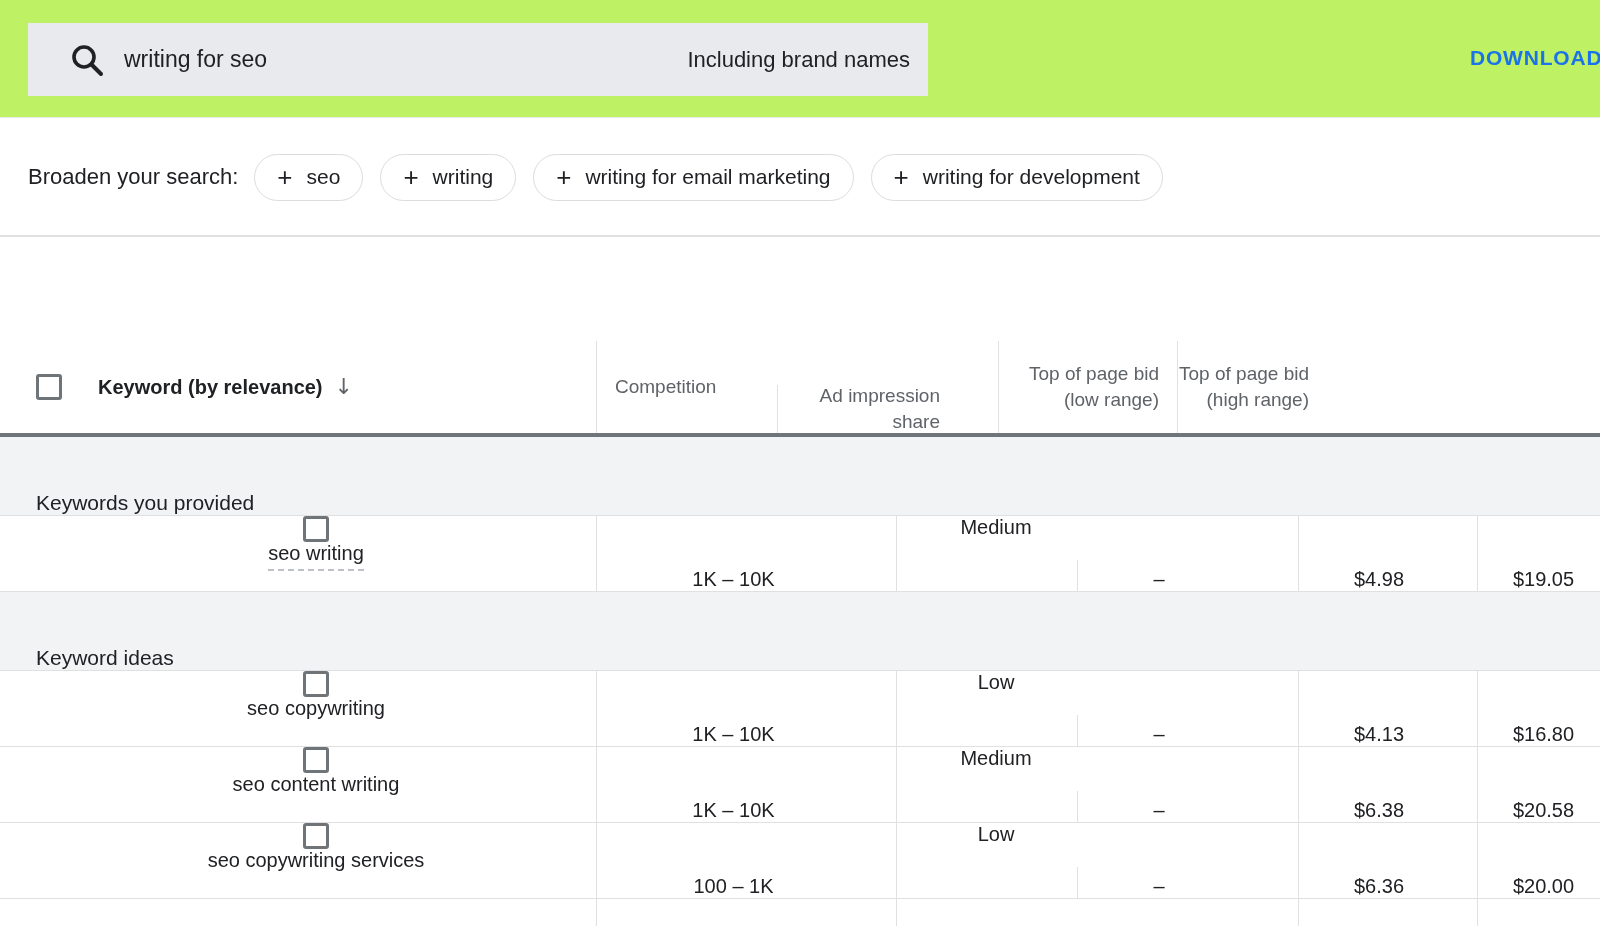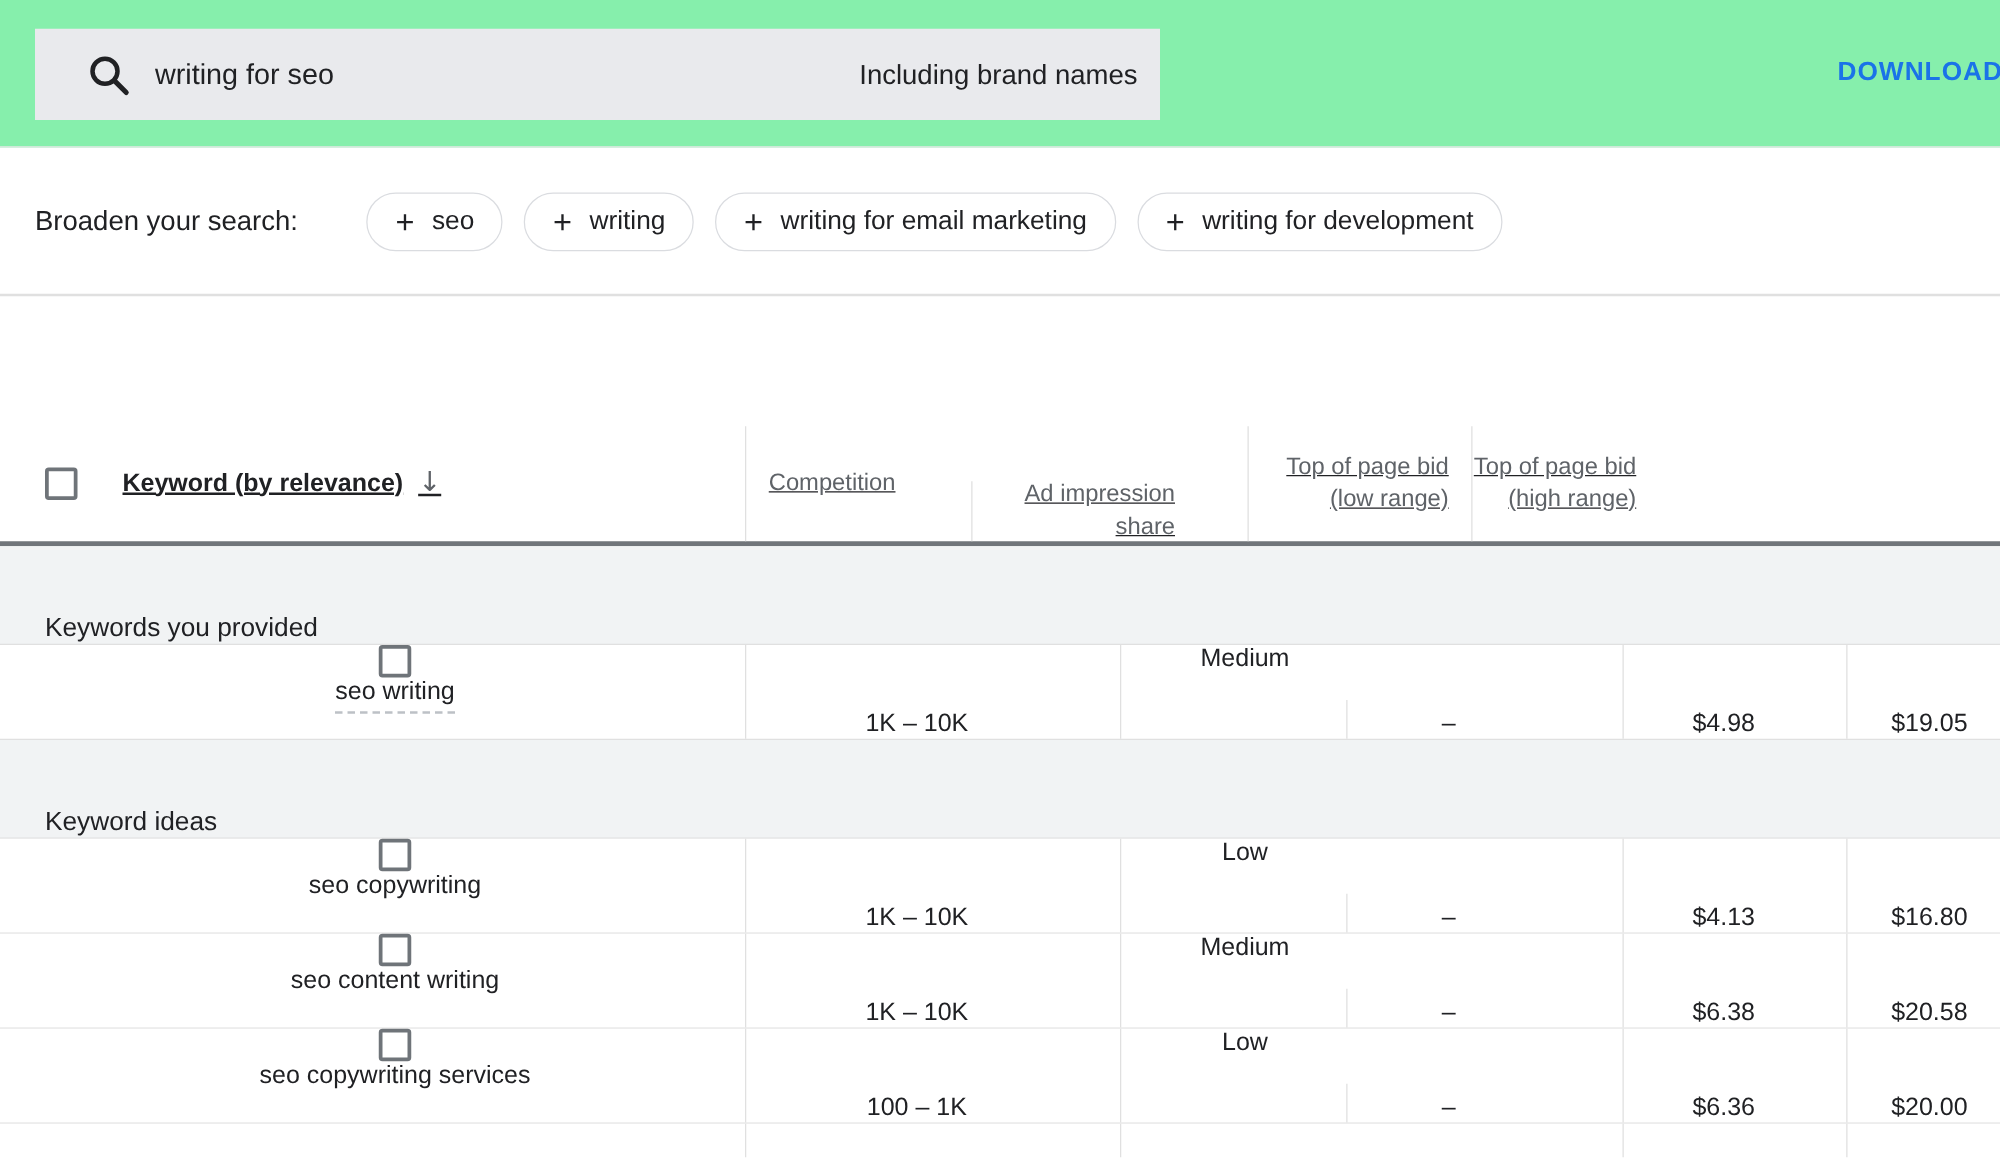--- a/index.html
+++ b/index.html
@@ -4,41 +4,41 @@
 <style>
   * { margin:0; padding:0; box-sizing:border-box; }
   html,body { background:#fff; }
   .page {
     position:relative; width:1600px; height:926px; overflow:hidden;
     background:#fff; color:#202124;
     font-family:"Liberation Sans", sans-serif;
   }
 
   
-  .top-area { position:absolute; top:0; left:0; width:1600px; height:118px; border-bottom:1px solid #e8e8e8; background:#86efac; }
+  .top-area { position:absolute; top:0; left:0; width:1600px; height:118px; border-bottom:1px solid #e8e8e8; background:#bef264; }
   .search-bar {
     position:absolute; left:28px; top:23px; width:900px; height:73px;
     background:#e9eaed; display:flex; align-items:center;
   }
   .search-icon { margin-left:42px; width:34px; height:34px; flex:none; }
   .search-input {
     border:none; background:transparent; outline:none; flex:1;
     margin-left:20px; font-size:23px; color:#202124;
     font-family:"Liberation Sans", sans-serif;
   }
   .brand-toggle { font-size:22px; color:#202124; padding-right:18px; white-space:nowrap; cursor:pointer; }
   .download-link {
     position:absolute; left:1470px; top:46px; font-size:21px; font-weight:600;
     letter-spacing:0.8px; color:#1a73e8; white-space:nowrap; cursor:pointer;
   }
 
   
   .broaden-row {
     position:absolute; top:119px; left:0; width:1600px; height:118px;
-    border-bottom:2px solid #e0e0e0; display:flex; align-items:center; background:#fff;gap:39px;
+    border-bottom:2px solid #e0e0e0; display:flex; align-items:center; background:#fff;
   }
   .broaden-label { margin-left:28px; font-size:22px; color:#202124; white-space:nowrap; }
   .chips { display:flex; align-items:center; gap:17px; margin-left:16px; }
   .chip {
     display:inline-flex; align-items:center; height:47px; border:1px solid #dadce0;
     border-radius:24px; padding:0 22px; cursor:pointer; background:#fff; white-space:nowrap;
   }
   .chip .plus { font-size:26px; font-weight:400; color:#202124; margin-right:14px; line-height:1; }
   .chip .chip-label { font-size:21px; color:#202124; }
 
@@ -56,21 +56,21 @@
   .table { position:absolute; top:341px; left:0; width:1600px; }
   .trow { display:flex; width:1600px; }
   .cell { flex:none; display:flex; align-items:center; }
   .c-kw     { width:596px; }
   .c-search { width:300px; justify-content:flex-end; padding-right:26px; border-left:1px solid #e0e0e0; }
   .c-comp   { width:181px; justify-content:flex-start; padding-left:18px; border-left:1px solid #e0e0e0; }
   .c-ad     { width:181px; justify-content:flex-end; padding-right:18px; border-left:1px solid #e0e0e0;margin-top:44px; }
   .c-low    { width:179px; justify-content:flex-end; padding-right:18px; border-left:1px solid #e0e0e0;margin-left:40px; }
   .c-high   { width:163px; justify-content:flex-end; padding-right:31px; border-left:1px solid #e0e0e0; }
 
-  .thead { height:96px; border-bottom:4px solid #70757a;text-decoration:underline; }
+  .thead { height:96px; border-bottom:4px solid #70757a; }
   .thead .cell { font-size:19px; color:#5f6368; line-height:1.35; }
   .thead .c-search, .thead .c-ad, .thead .c-low, .thead .c-high { text-align:right; }
   .kw-head-label { font-size:19px; font-weight:700; color:#202124; }
   .sort-arrow { font-family:"DejaVu Sans", sans-serif; font-size:22px; color:#5f6368; margin-left:12px; }
 
   .checkbox {
     width:26px; height:26px; border:3px solid #6f7479; border-radius:3px;
     background:#fff; flex:none; cursor:pointer;
   }
   .c-kw .checkbox { margin-left:36px; }

